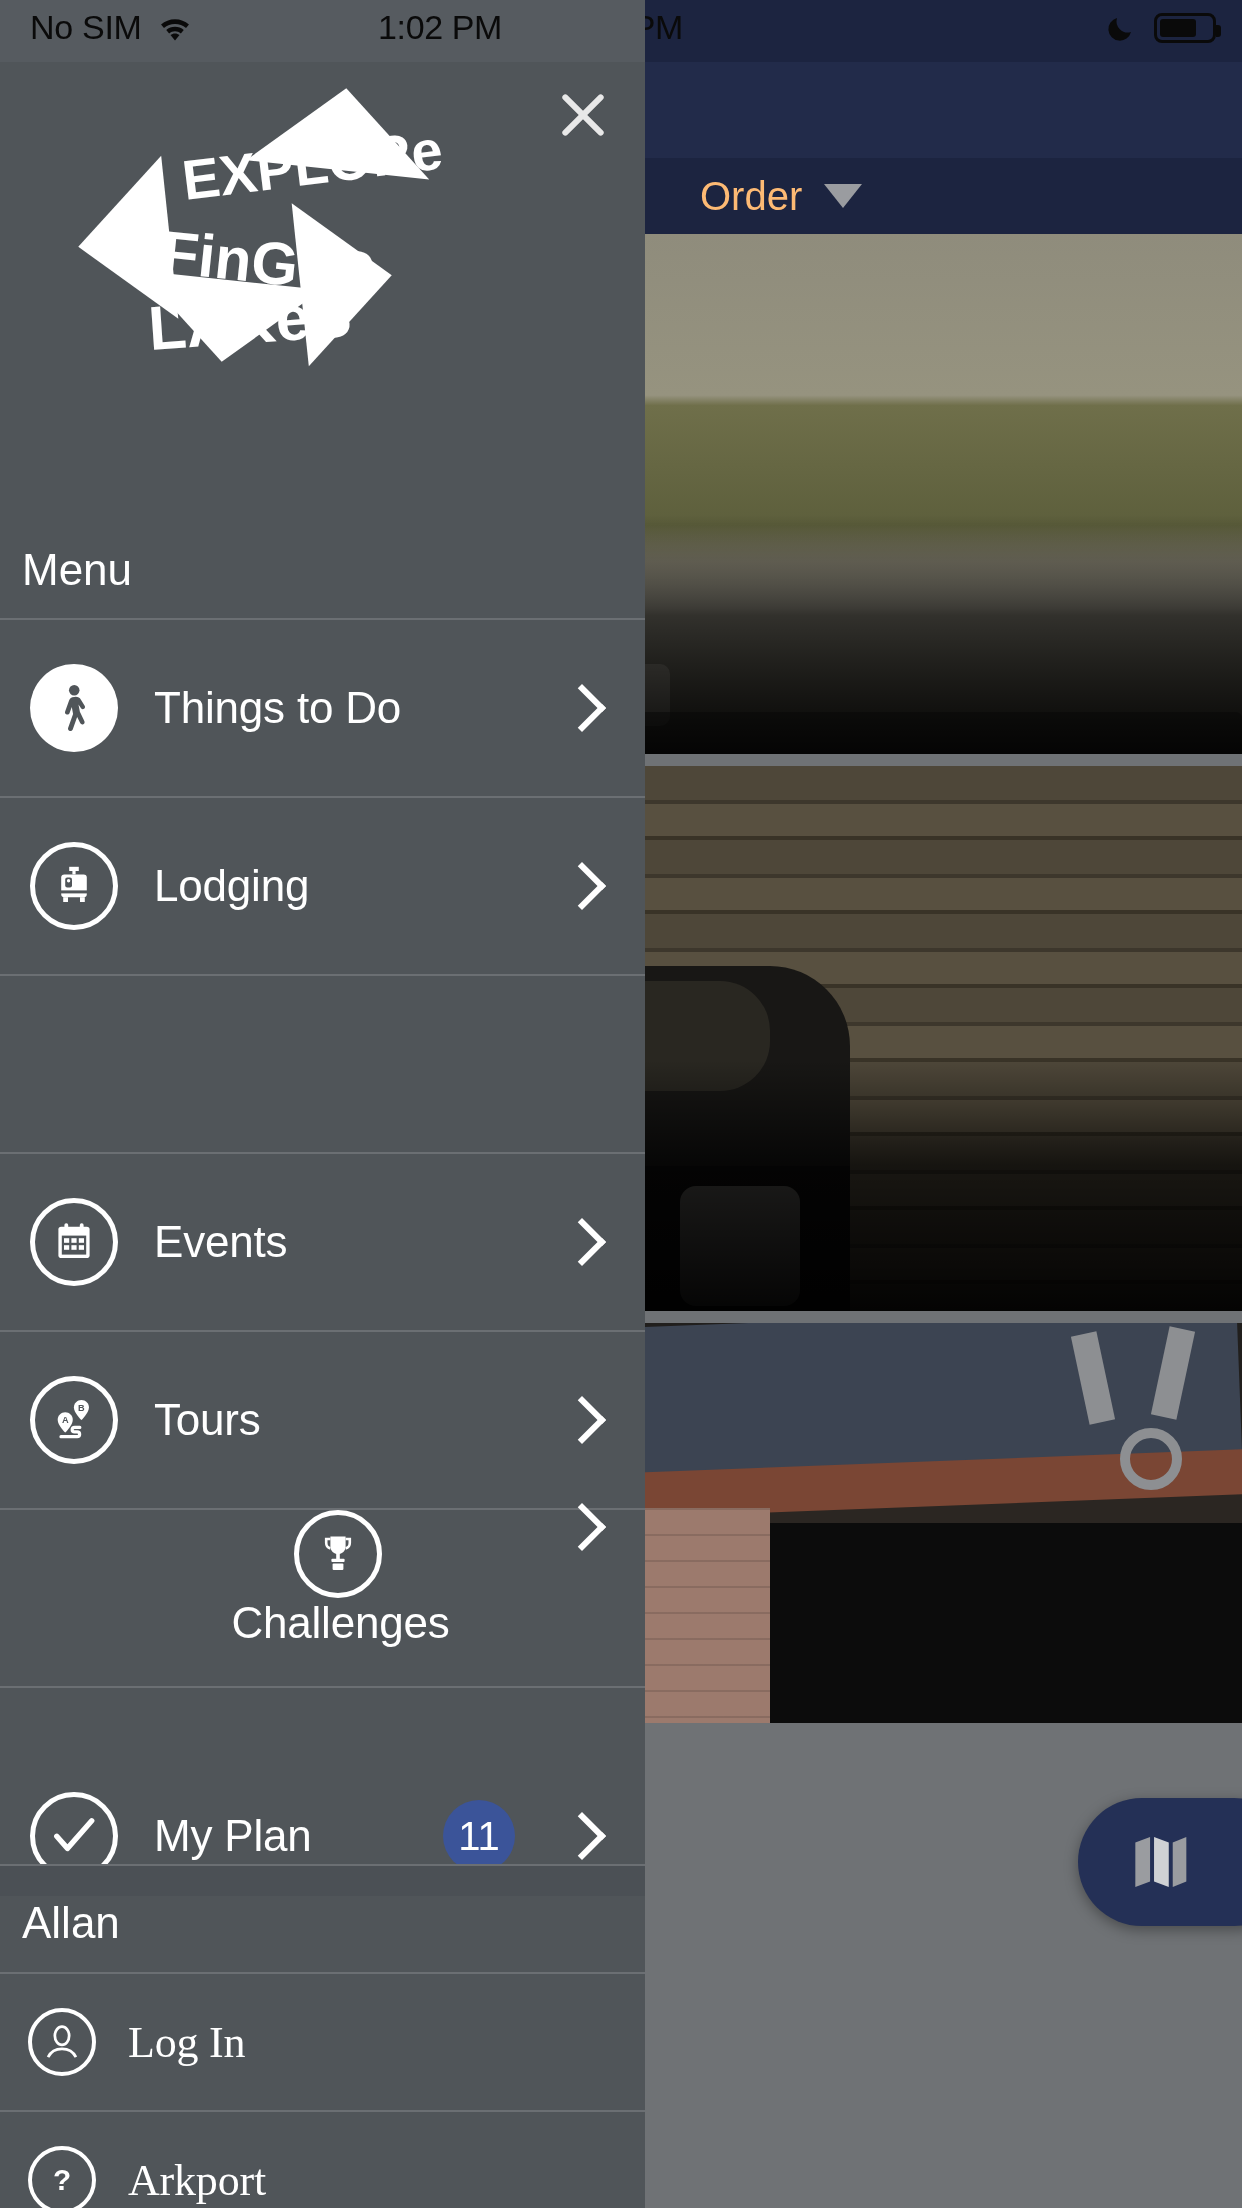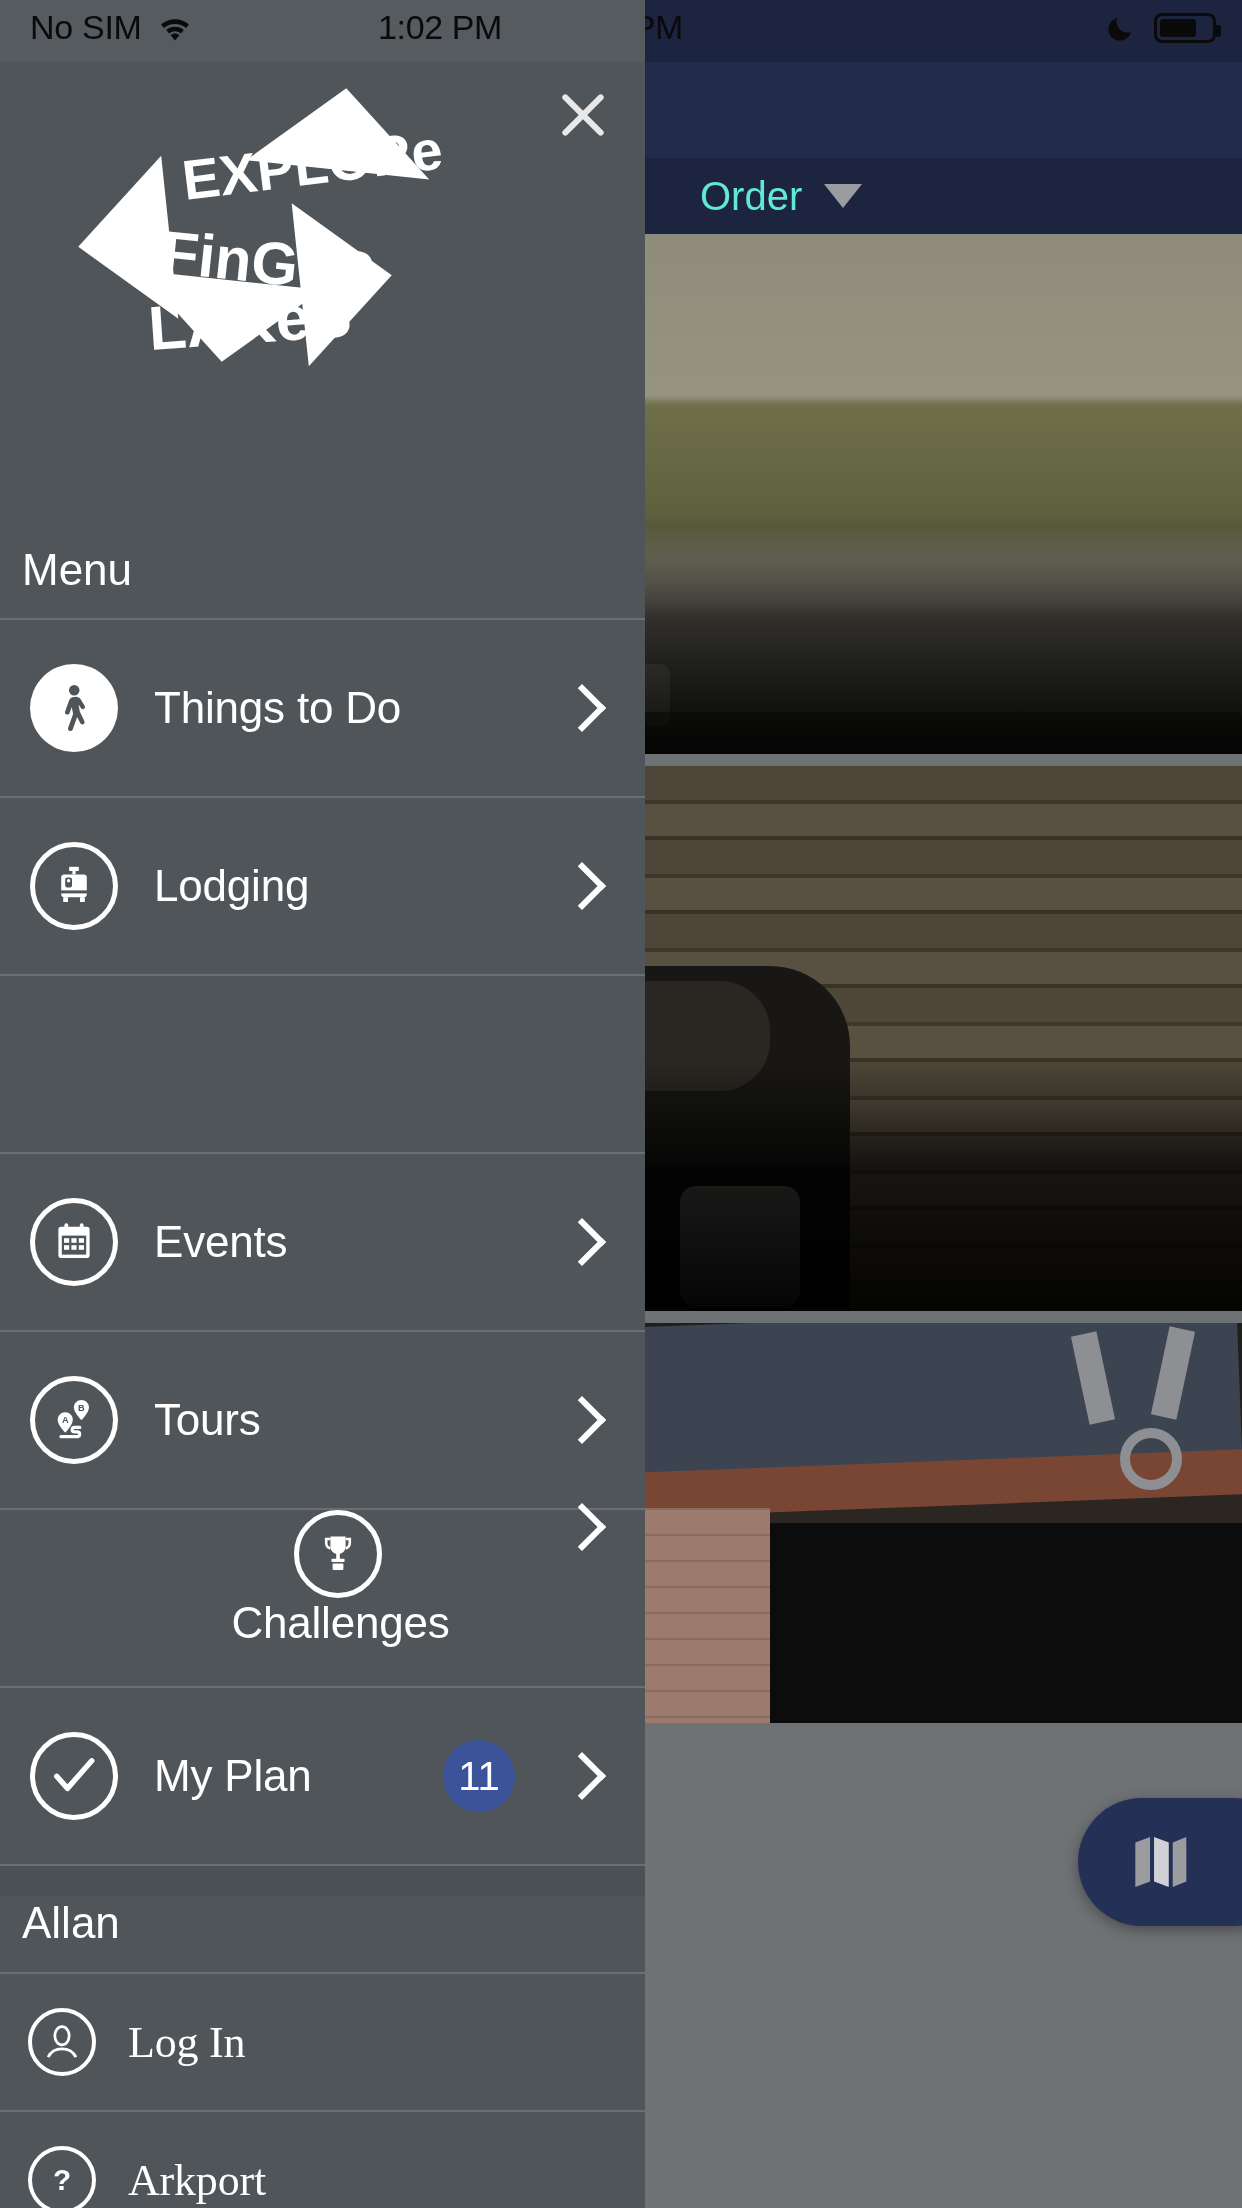--- a/index.html
+++ b/index.html
@@ -33,21 +33,21 @@
     background:#222b4a; display:flex; align-items:center; z-index:4;
   }
   #hamburger { margin-left:48px; width:78px; height:52px; display:flex; flex-direction:column; justify-content:space-between; cursor:pointer; }
   #hamburger span { display:block; height:9px; background:#8d8f92; border-radius:2px; }
   #nav-title { margin-left:36px; font-size:49px; color:#8d8f92; font-weight:400; letter-spacing:-0.4px; }
 
   #orderbar {
     position:absolute; top:158px; left:0; width:1242px; height:76px;
     background:#1c2440; display:flex; align-items:center; z-index:4;
   }
-  #order-label { margin-left:700px; font-size:40px; color:#5eead4; }
+  #order-label { margin-left:700px; font-size:40px; color:#fdba74; }
   #order-caret { margin-left:22px; width:0; height:0;
     border-left:19px solid transparent; border-right:19px solid transparent;
     border-top:24px solid #9a9ca0; }
 
   
   #cardlist { position:absolute; top:234px; left:0; width:1242px; bottom:0; background:#6f7275; overflow:hidden; }
   .card { position:relative; width:1242px; margin-bottom:12px; overflow:hidden; background:#000; }
   .card-photo { position:absolute; inset:0; }
   .card-shade { position:absolute; left:0; right:0; bottom:0; height:46%;
     background:linear-gradient(to bottom, rgba(0,0,0,0) 0%, rgba(0,0,0,0.72) 42%, rgba(0,0,0,0.95) 100%); }
@@ -385,21 +385,21 @@
           <rect x="8.7" y="14.4" width="6.6" height="1.6" rx=".5" fill="#fff"></rect>
           <rect x="9.3" y="16.8" width="5.4" height="3.2" rx=".5" fill="#fff"></rect>
         </svg>
       </div>
         </div>
       <span class="mlabel">Challenges</span>
       <span class="chev"></span>
     </div>
     <div class="sep" style="top:1686px;"></div>
 
-    <div class="mrow" style="top:1688px;border-radius:25px;">
+    <div class="mrow" style="top:1748px;border-radius:25px;">
       <div class="ico-wrap">
           <div class="circ-outline">
         <svg width="56" height="56" viewBox="0 0 24 24">
           <path d="M4.6 12.1l4.6 5.2L19.6 5.5" fill="none" stroke="#fff" stroke-width="2.3" stroke-linecap="round" stroke-linejoin="round"></path>
         </svg>
       </div>
         </div>
       <span class="mlabel">My Plan</span>
       <span class="badge">11</span>
       <span class="chev"></span>

